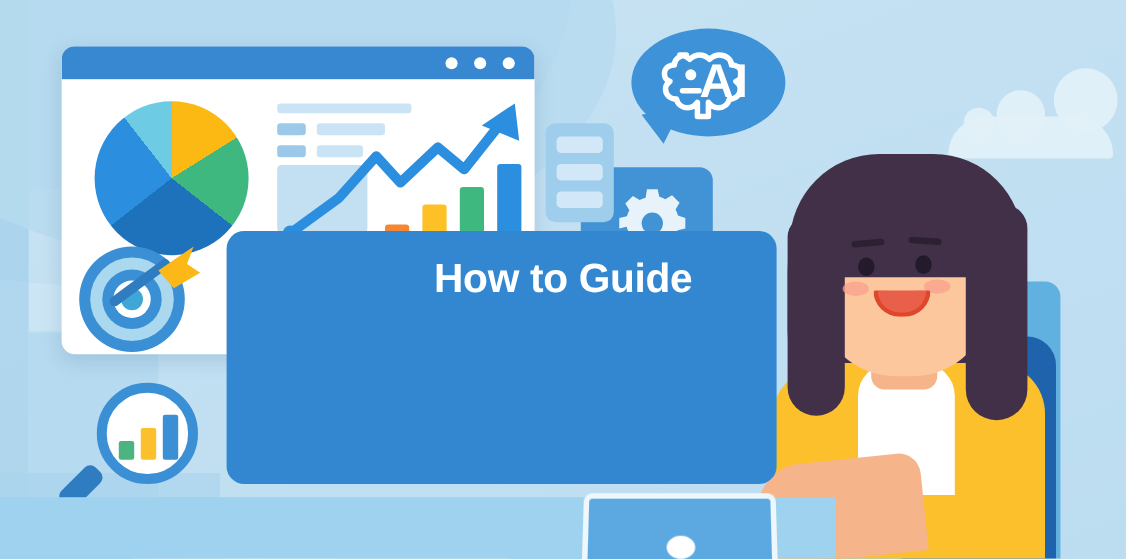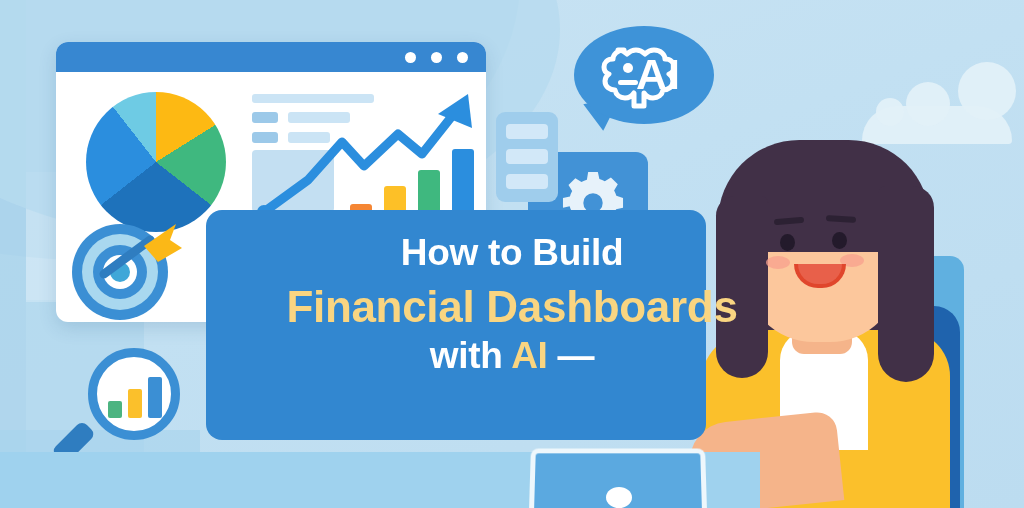--- a/index.html
+++ b/index.html
@@ -223,19 +223,15 @@
   <div class="cheek" style="left:840px;top:254px;"></div>
   <div class="mouth" style="left:794px;top:264px;"></div>
   <div class="arm"></div>
 
   <div class="desk"></div>
   <div class="lap-lid"></div>
   <div class="lap-logo"></div>
 
   <div class="banner"></div>
 
-  <div class="banner-title t1">How to Build</div>
-  <div class="banner-title t2">Financial Dashboards</div>
-  <div class="banner-title t3">
-    <span>with </span><span class="accent">AI</span><span> —</span>
-  </div>
+  <div class="banner-title t1">How to Guide</div>
 
 </div>
 
 </body></html>

